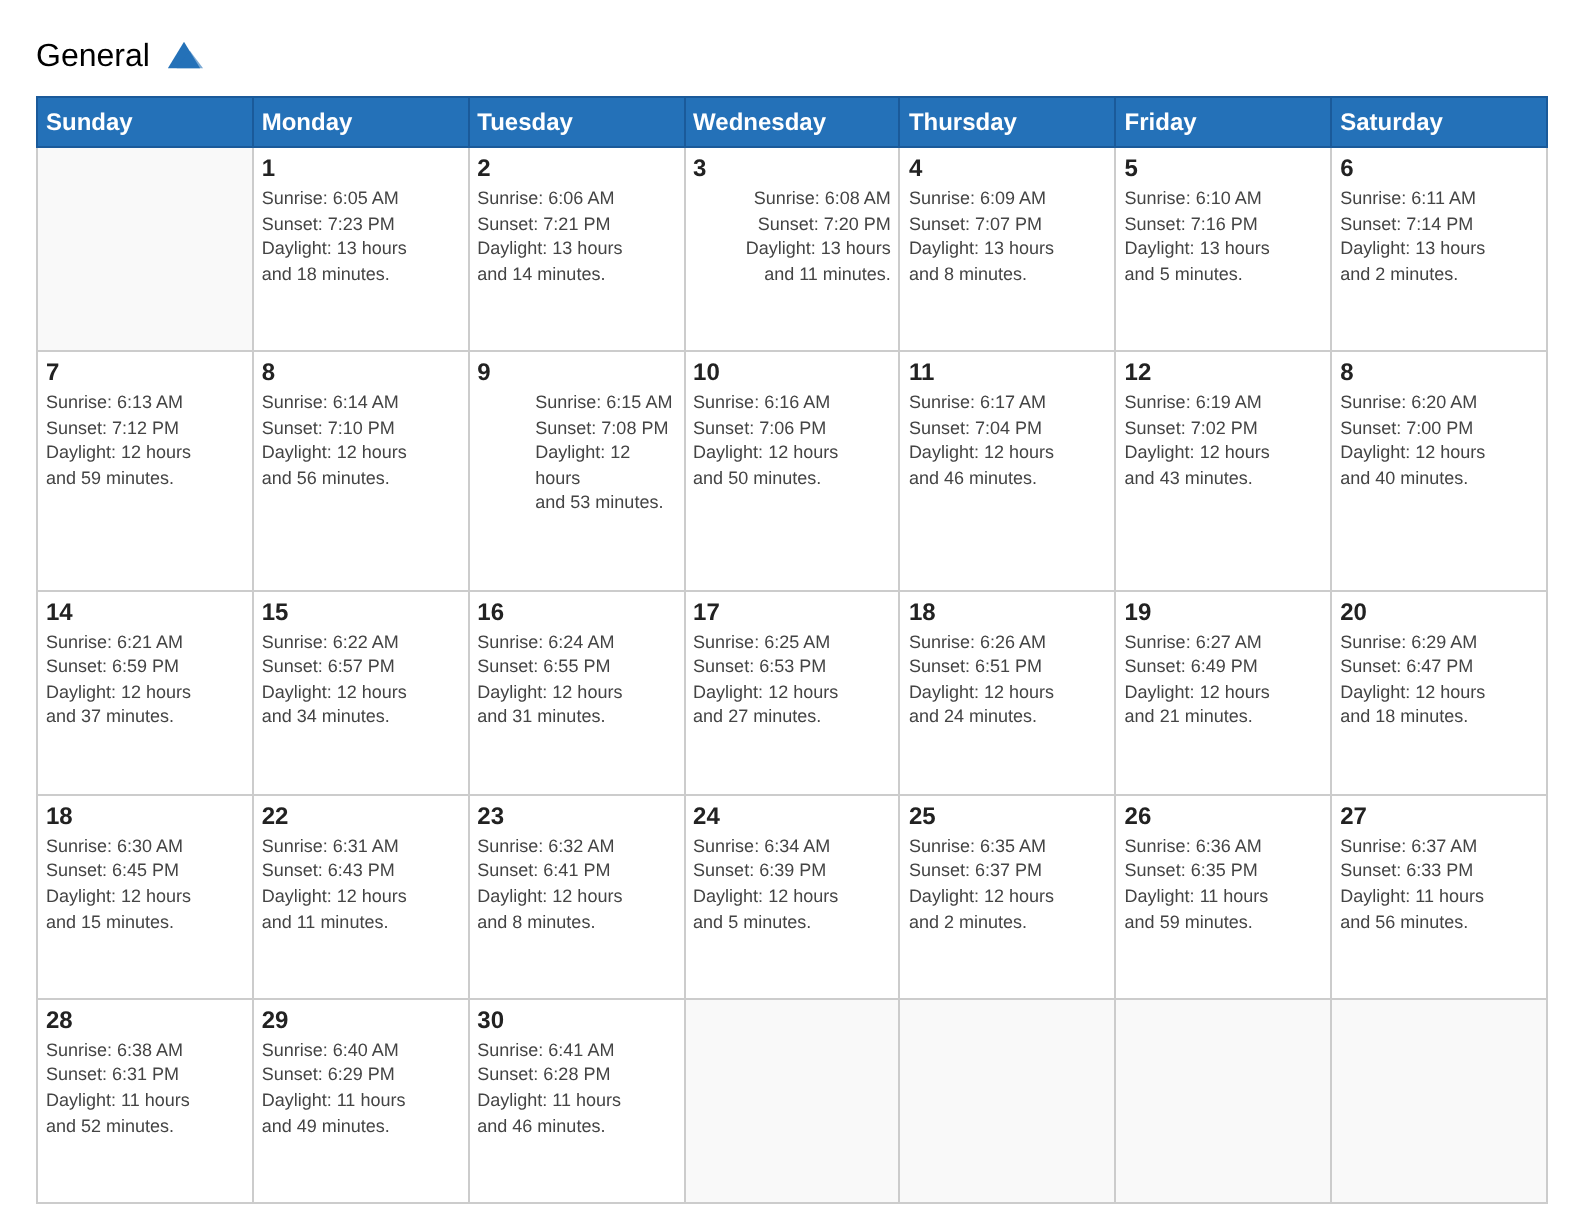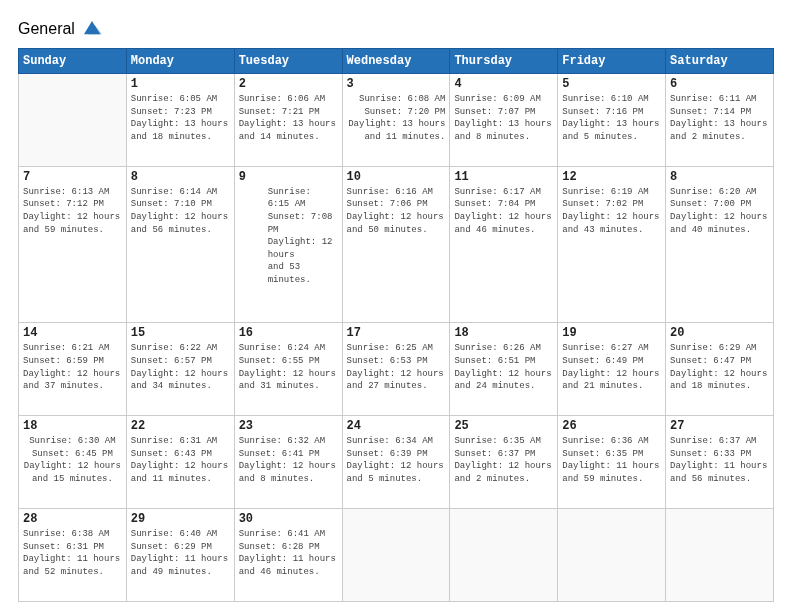--- a/index.html
+++ b/index.html
@@ -53,21 +53,20 @@
       line-height: 1.1;
     }
     .subtitle {
       font-size: 14px;
       color: #555;
     }
     .calendar {
       width: 100%;
       border-collapse: collapse;
       flex: 1;
-      font-family: Liberation Mono, monospace;
     }
     .calendar thead tr th {
       background: #2471b8;
       color: #fff;
       font-size: 12px;
       font-weight: bold;
       padding: 5px 4px;
       text-align: left;
       border: 1px solid #1a5a9a;
     }
@@ -276,21 +275,21 @@
             <span class="day-number">20</span>
             <div class="cell-info" style="white-space: pre-line;">Sunrise: 6:29 AM
 Sunset: 6:47 PM
 Daylight: 12 hours
 and 18 minutes.</div>
           </td>
         </tr>
         <tr>
           <td>
             <span class="day-number">18</span>
-            <div class="cell-info" style="white-space: pre-line; text-align: center;">Sunrise: 6:30 AM
+            <div class="cell-info" style="white-space: pre-line;">Sunrise: 6:30 AM
 Sunset: 6:45 PM
 Daylight: 12 hours
 and 15 minutes.</div>
           </td>
           <td>
             <span class="day-number">22</span>
             <div class="cell-info" style="white-space: pre-line;">Sunrise: 6:31 AM
 Sunset: 6:43 PM
 Daylight: 12 hours
 and 11 minutes.</div>

